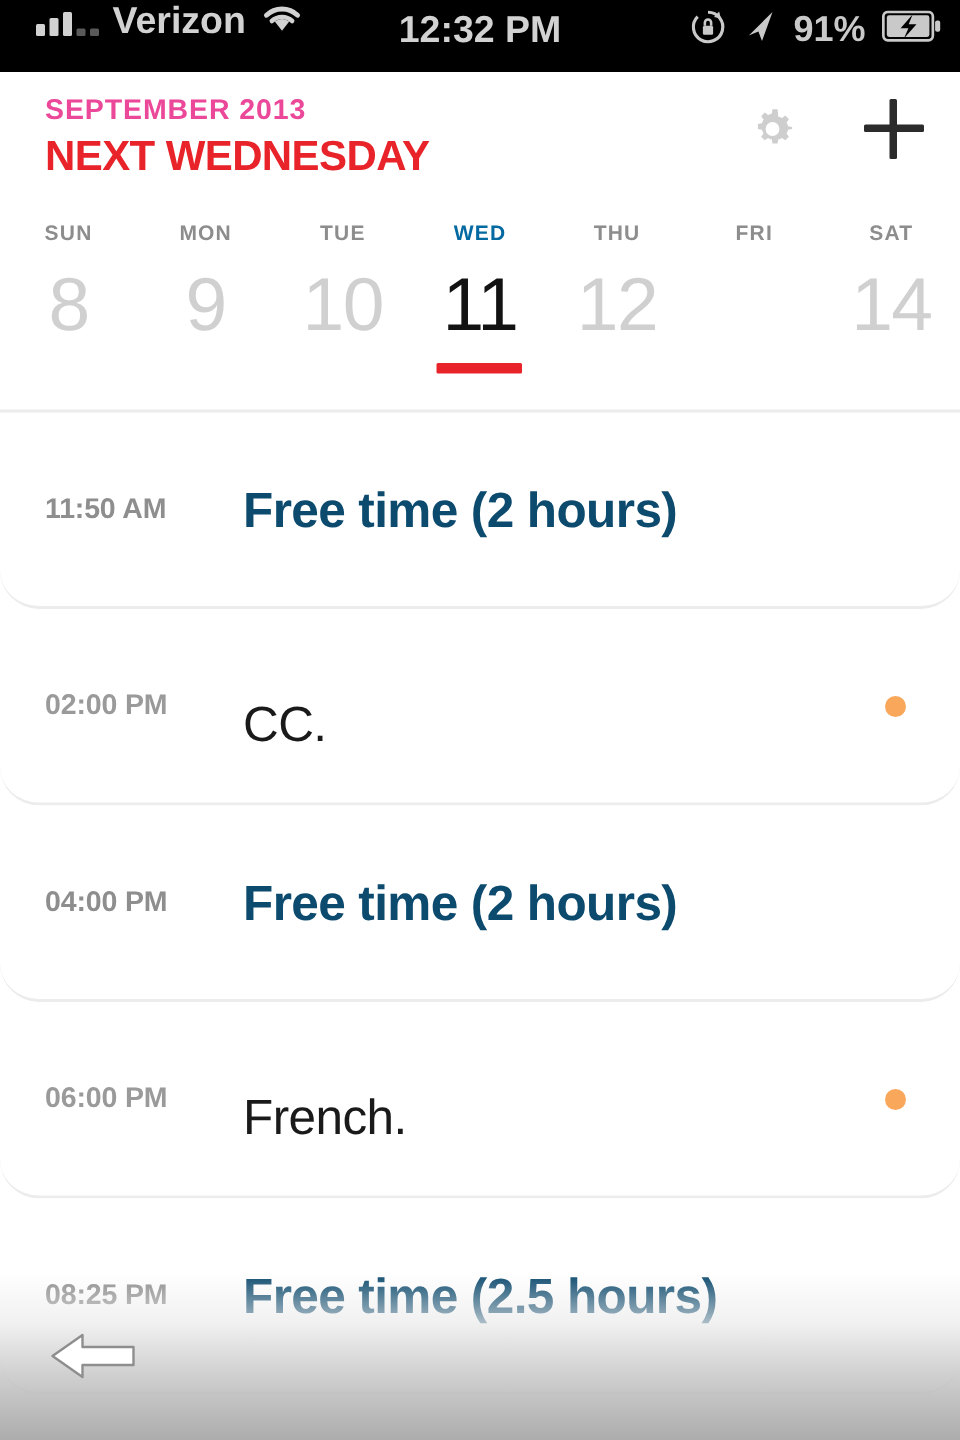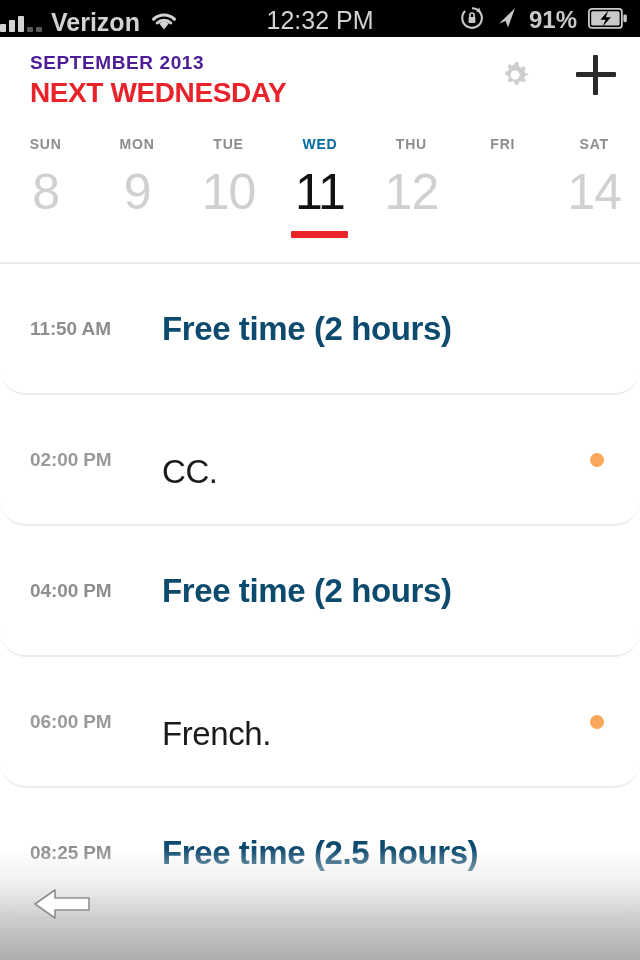--- a/index.html
+++ b/index.html
@@ -18,26 +18,26 @@
     position: relative;
     width: 640px;
     height: 960px;
     background: #ffffff;
     overflow: hidden;
   }
 
   
   .statusbar {
     position: relative;
-    height: 37px;
+    height: 48px;
     background: #000000;
     color: #b9b9b9;
     display: flex;
-    align-items: flex-end;
-    padding: 0 0;
+    align-items: flex-start;
+    padding: 0 24px;
     box-sizing: border-box;
   }
   .sb-left { display: flex; align-items: center; gap: 9px; }
   .sb-right {
     position: absolute;
     right: 12px;
     top: 0;
     height: 40px;
     display: flex;
     align-items: center;
@@ -47,21 +47,21 @@
     position: absolute;
     left: 0; right: 0; top: 0;
     height: 40px;
     display: flex;
     align-items: center;
     justify-content: center;
     pointer-events: none;
   }
   .sb-time {
     font-size: 25px;
-    font-weight: normal;
+    font-weight: bold;
     color: #d2d2d2;
     letter-spacing: 0px;
   }
   .sb-carrier {
     font-size: 25px;
     font-weight: bold;
     color: #d2d2d2;
   }
   .sb-pct {
     font-size: 24px;
@@ -298,21 +298,21 @@
           <rect x="0.9" y="0.9" width="33" height="19" rx="3" stroke="#c9c9c9" stroke-width="1.8" fill="none"></rect>
           <rect x="3.2" y="3.2" width="28.4" height="14.4" rx="1.6" fill="#c9c9c9"></rect>
           <rect x="35.4" y="6.6" width="3.4" height="7.6" rx="1.4" fill="#c9c9c9"></rect>
           <path d="M20.4 2.6 L12.4 11.8 L17.6 11.8 L14.6 18.6 L23.0 9.2 L17.8 9.2 Z" fill="#000000"></path>
         </svg>
       </span>
     </div>
   </div>
 
   <div class="header">
-    <div class="month" style="color:#4c1d95">SEPTEMBER 2013</div>
+    <div class="month" style="color:#ec4899">SEPTEMBER 2013</div>
     <div class="title" style="color:#e8242a">NEXT WEDNESDAY</div>
 
     <div class="header-actions">
       <span class="gear">
         <svg class="gear" viewBox="0 0 34 34">
           <path fill="#cecece" d="M17 21.6a4.6 4.6 0 1 1 0-9.2 4.6 4.6 0 0 1 0 9.2zm13.1-6.0l-2.7-.42a10.9 10.9 0 0 0-1.05-2.52l1.62-2.2-2.42-2.42-2.2 1.62a10.9 10.9 0 0 0-2.52-1.05L20.4 3.9h-3.42l-.42 2.71a10.9 10.9 0 0 0-2.52 1.05l-2.2-1.62L9.42 8.46l1.62 2.2a10.9 10.9 0 0 0-1.05 2.52l-2.71.42v3.42l2.71.42c.22.89.57 1.73 1.05 2.52l-1.62 2.2 2.42 2.42 2.2-1.62c.79.48 1.63.83 2.52 1.05l.42 2.71h3.42l.42-2.71c.89-.22 1.73-.57 2.52-1.05l2.2 1.62 2.42-2.42-1.62-2.2c.48-.79.83-1.63 1.05-2.52l2.71-.42z"></path>
         </svg>
       </span>
       <span class="plus-btn"></span>
     </div>

